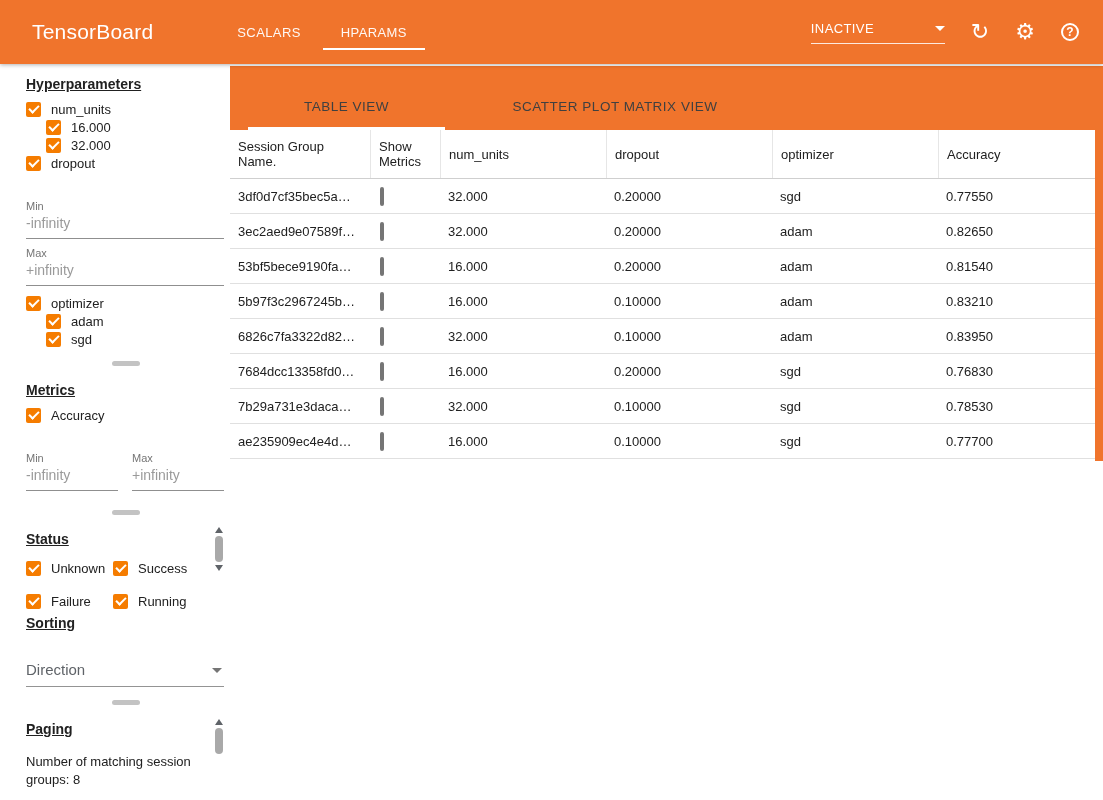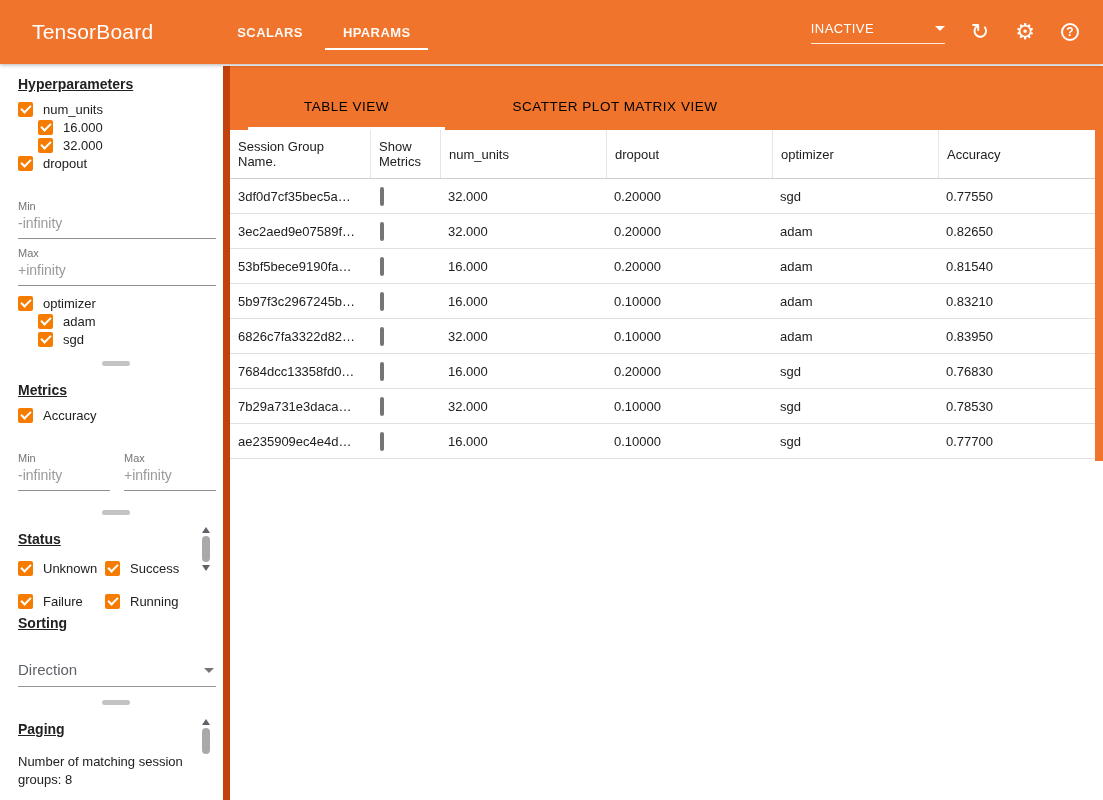--- a/index.html
+++ b/index.html
@@ -4,38 +4,38 @@
 <style>
   * { margin:0; padding:0; box-sizing:border-box; }
   html,body { width:1103px; height:800px; overflow:hidden; background:#fff;
               font-family:"Liberation Sans", sans-serif; color:#212121; }
 
   
   .app-header { position:absolute; top:0; left:0; width:1103px; height:64px;
     background:#f0742c; display:flex; align-items:center; padding:0 24px 0 32px;
     color:#fff; z-index:6; box-shadow:0 1px 4px rgba(0,0,0,.3); }
   .logo { font-size:21px; font-weight:400; letter-spacing:.2px; }
-  .nav-tabs { display:flex; margin-left:66px; gap:4px;font-weight:bold; }
+  .nav-tabs { display:flex; margin-left:66px; gap:4px; }
   .nav-tab { padding:10px 18px 8px; font-size:13px; letter-spacing:.4px;
     border-bottom:2px solid transparent; cursor:pointer; color:rgba(255,255,255,.95); }
   .nav-tab.active { border-bottom-color:#fff; }
   .header-right { margin-left:auto; display:flex; align-items:center; gap:26px; }
   .run-select { width:134px; display:flex; justify-content:space-between; align-items:center;
     border-bottom:1px solid rgba(255,255,255,.85); padding-bottom:7px; font-size:13px;
     letter-spacing:.4px; cursor:pointer; }
   .caret-white { width:0; height:0; border-left:5px solid transparent;
     border-right:5px solid transparent; border-top:5px solid #fff; }
   .icon-btn { font-size:22px; line-height:1; cursor:pointer; user-select:none; }
   .help-circle { width:18px; height:18px; border:2px solid #fff; border-radius:50%;
     display:flex; align-items:center; justify-content:center; font-size:12px;
     font-weight:bold; cursor:pointer; }
 
   
-  .sidebar { position:absolute; top:66px; left:8px; width:222px; bottom:0; background:#fff;
-    overflow:hidden; font-size:13px; border-right:7px solid #c2410c; }
+  .sidebar { position:absolute; top:66px; left:16px; width:222px; bottom:0; background:#fff;
+    overflow:hidden; font-size:13px; border-right:2px solid #c2410c; }
   .section { position:relative; padding:0 12px 0 10px; }
   .section-title { display:inline-block; font-weight:bold; font-size:14px;
     text-decoration:underline; margin:10px 0 8px; }
   .check-row { display:flex; align-items:center; gap:10px; height:18px; cursor:pointer; }
   .check-row.indent { margin-left:20px; }
   .cb { width:15px; height:15px; background:#f57c00; border-radius:2px; position:relative; flex:none; }
   .cb::after { content:""; position:absolute; left:5px; top:1px; width:4px; height:8px;
     border:solid #fff; border-width:0 2px 2px 0; transform:rotate(45deg); }
   .field-label { font-size:11px; color:#757575; margin-top:28px; }
   input.field { display:block; border:none; border-bottom:1px solid #8f8f8f; width:198px;
@@ -57,21 +57,21 @@
   .sb-thumb { width:8px; height:26px; background:#a9a9a9; border-radius:4px; }
   .dropdown { width:198px; display:flex; justify-content:space-between; align-items:flex-end;
     border-bottom:1px solid #949494; padding:22px 2px 8px 0; color:#5f6368; font-size:15px; cursor:pointer; }
   .caret-gray { width:0; height:0; border-left:5px solid transparent;
     border-right:5px solid transparent; border-top:5px solid #757575; margin-bottom:5px; }
   .paging-text { width:182px; font-size:13px; line-height:1.35; margin-top:8px; }
 
   
   .main { position:absolute; left:230px; top:66px; right:0; bottom:0; background:#fff; }
   .view-tabs { height:64px; background:#f0742c; display:flex; align-items:stretch; padding-left:18px; }
-  .view-tab { display:flex; align-items:center; justify-content:center; color:#000000;
+  .view-tab { display:flex; align-items:center; justify-content:center; color:#404040;
     font-size:13.5px; letter-spacing:.5px; border-bottom:3px solid transparent; cursor:pointer;margin-top:20px; }
   .view-tab.t1 { width:197px; }
   .view-tab.t2 { width:300px; margin-left:15px; }
   .view-tab.t3 { width:330px; margin-left:5px; }
   .view-tab.active { border-bottom-color:#fff; }
   .right-strip { position:absolute; right:0; top:64px; width:8px; height:331px;
     background:#f0742c; }
 
   .t-header { display:flex; height:49px; border-bottom:1px solid #cfcfcf; }
   .t-hcell { display:flex; align-items:center; padding:0 8px; font-size:13px; cursor:pointer; }

